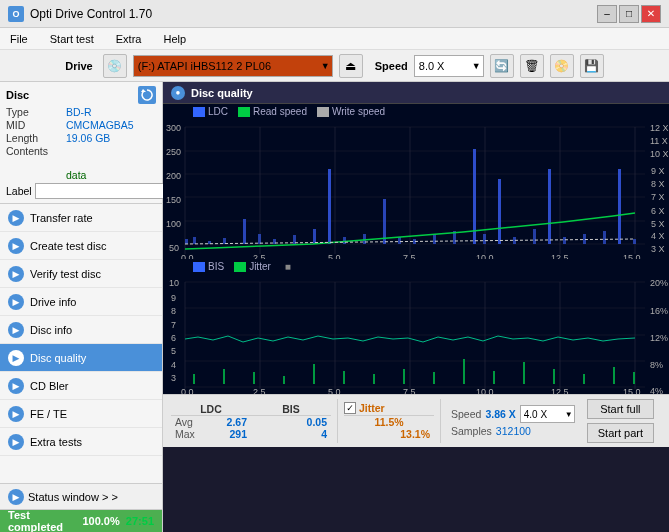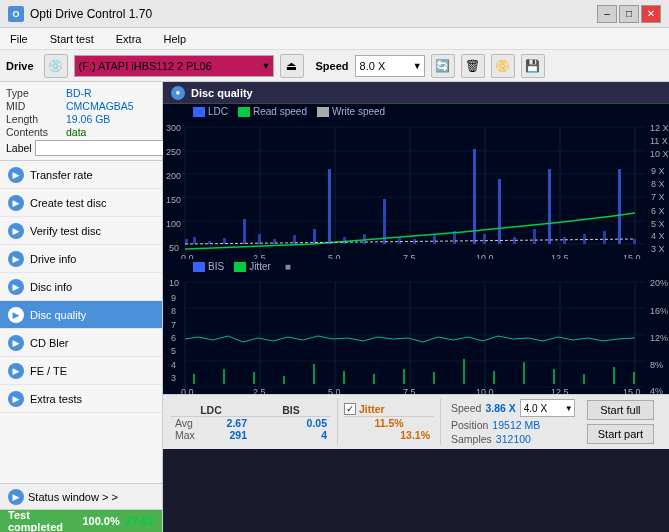--- a/index.html
+++ b/index.html
@@ -70,26 +70,27 @@
 
     
     .drive-bar {
       background: #f0f0f0;
       height: 32px;
       display: flex;
       align-items: center;
       padding: 0 6px;
       border-bottom: 1px solid #ccc;
       gap: 6px;
+      justify-content: center;
     }
     .drive-label { font-size: 11px; font-weight: bold; margin-right: 4px; }
     .drive-select {
       height: 22px;
       font-size: 11px;
-      background: #be185d;
+      background: #c2410c;
       border: 1px solid #aaa;
       padding: 0 20px 0 4px;
       appearance: none;
       min-width: 200px;
     }
     .drive-select-wrap {
       position: relative;
       display: inline-block;
     }
     .drive-select-arrow {
@@ -161,21 +162,21 @@
       margin: 1px 0;
     }
     .disc-row-label {
       width: 60px;
       color: #333;
     }
     .disc-row-value {
       color: #0066cc;
       font-weight: normal;
     }
-    .disc-row-value.green { color: #006600; }
+    .disc-row-value.green { color: #006600; margin-top: 24px; }
     .label-input-row {
       display: flex;
       align-items: center;
       gap: 3px;
       margin-top: 2px;
     }
     .label-input-row span { font-size: 10.5px; width: 60px; }
     .label-input {
       flex: 1;
       height: 16px;
@@ -390,20 +391,29 @@
   <div class="icon-btn">🗑</div>
   <div class="icon-btn">📀</div>
   <div class="icon-btn">💾</div>
 </div>
 
 <div class="main">
 
   <div class="sidebar">
 
     <div class="disc-panel">
+      <div class="disc-panel-header">
+        <span class="disc-label">Disc</span>
+        <div class="disc-icon-btn">
+          <svg width="12" height="12" viewBox="0 0 12 12">
+              <path d="M6 1a5 5 0 1 1-3.5 1.5" stroke="white" stroke-width="1.5" fill="none"></path>
+              <polygon points="2,0 5,3 0,3" fill="white"></polygon>
+            </svg>
+        </div>
+      </div>
       <div class="disc-row">
         <span class="disc-row-label">Type</span>
         <span class="disc-row-value">BD-R</span>
       </div>
       <div class="disc-row">
         <span class="disc-row-label">MID</span>
         <span class="disc-row-value">CMCMAGBA5</span>
       </div>
       <div class="disc-row">
         <span class="disc-row-label">Length</span>
@@ -703,24 +713,20 @@
             <span style="color:#555;">Speed</span>
             <span style="color:#0066cc;font-weight:bold;">3.86 X</span>
             <div class="speed-select-wrap">
               <select style="height:18px;font-size:10px;border:1px solid #aaa;background:white;padding:0 14px 0 3px;appearance:none;width:55px;">
                 <option>4.0 X</option>
               </select>
               <span style="position:absolute;right:2px;top:50%;transform:translateY(-50%);font-size:8px;pointer-events:none;">▼</span>
             </div>
           </div>
           <div style="font-size:10.5px;display:flex;align-items:center;gap:4px;">
-            <span style="color:#555;">Position</span>
-            <span style="color:#0066cc;">19512 MB</span>
-          </div>
-          <div style="font-size:10.5px;display:flex;align-items:center;gap:4px;">
             <span style="color:#555;">Samples</span>
             <span style="color:#0066cc;">312100</span>
           </div>
         </div>
 
         <div class="action-btns">
           <button class="action-btn">Start full</button>
           <button class="action-btn">Start part</button>
         </div>
       </div>

